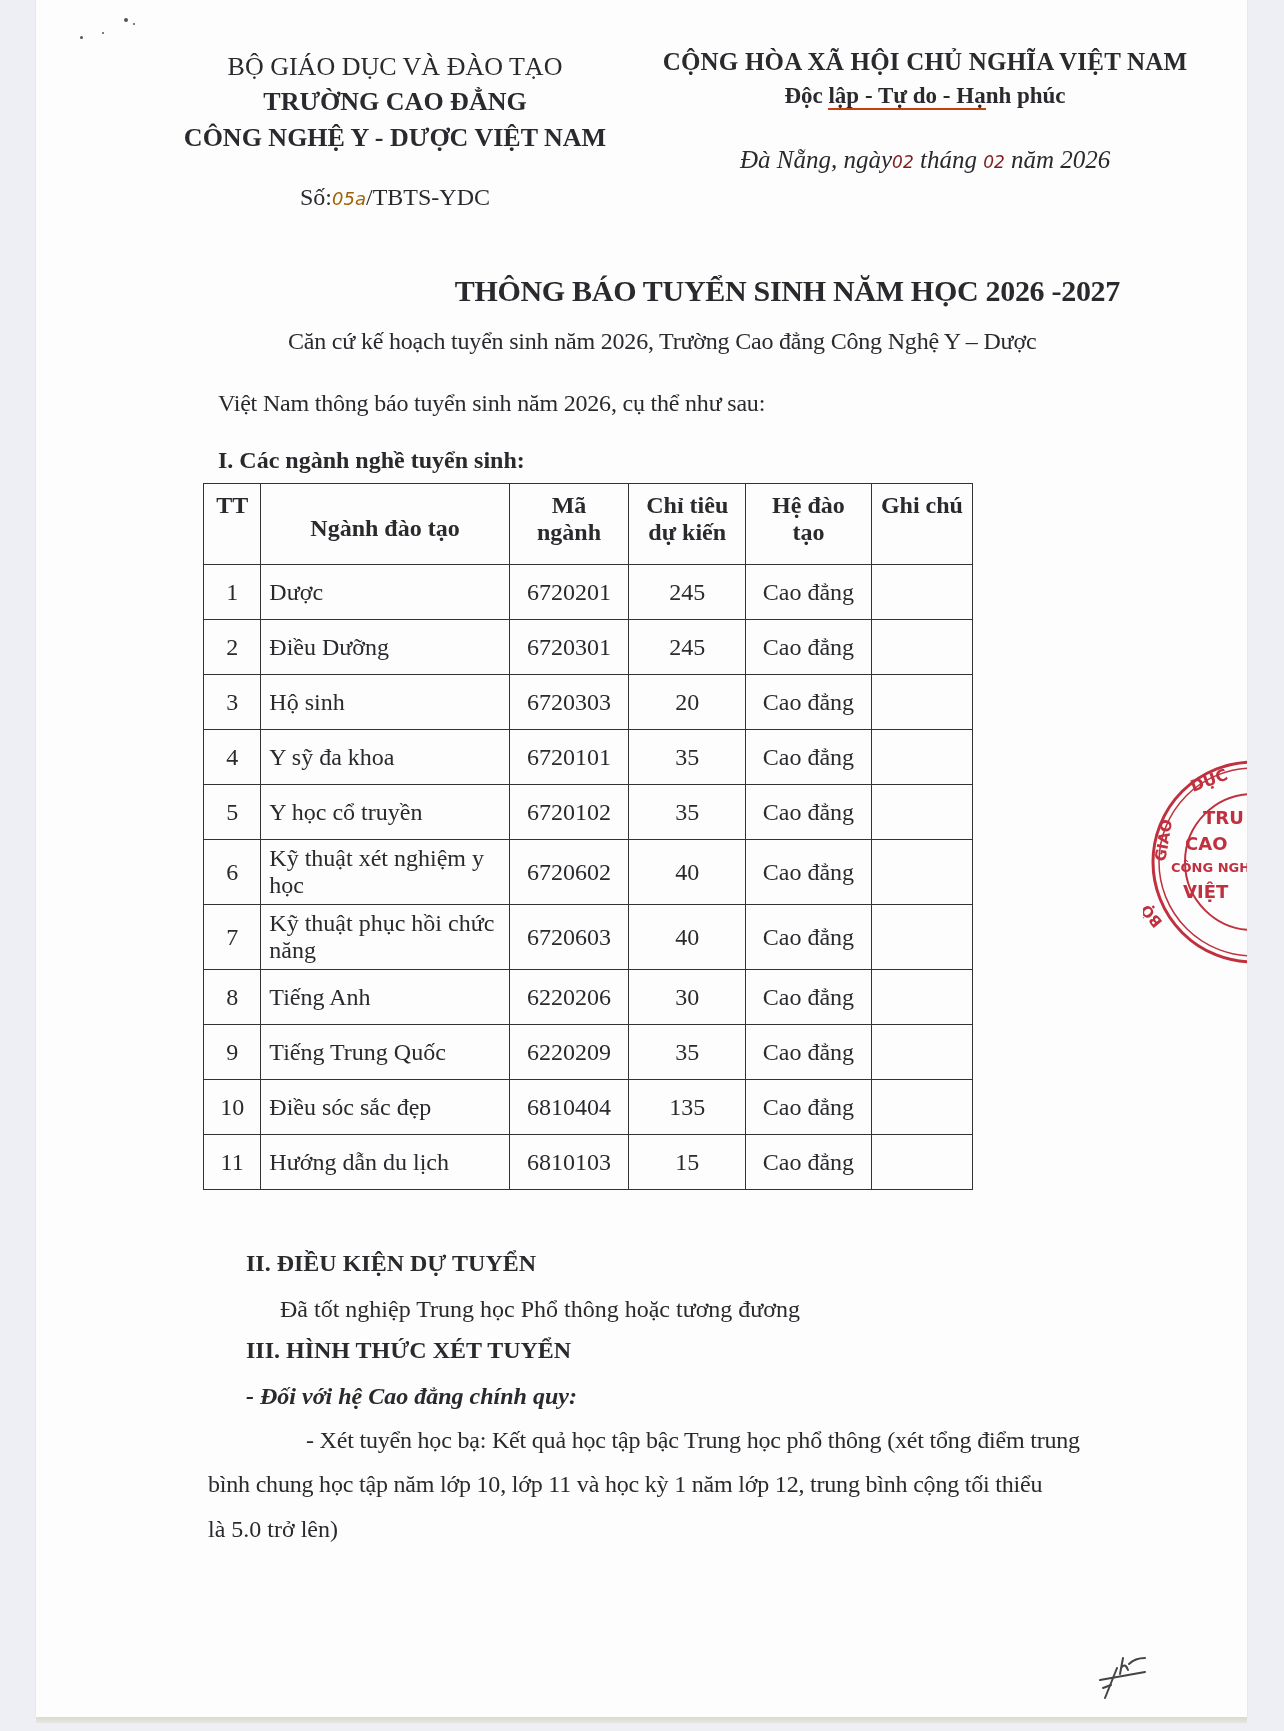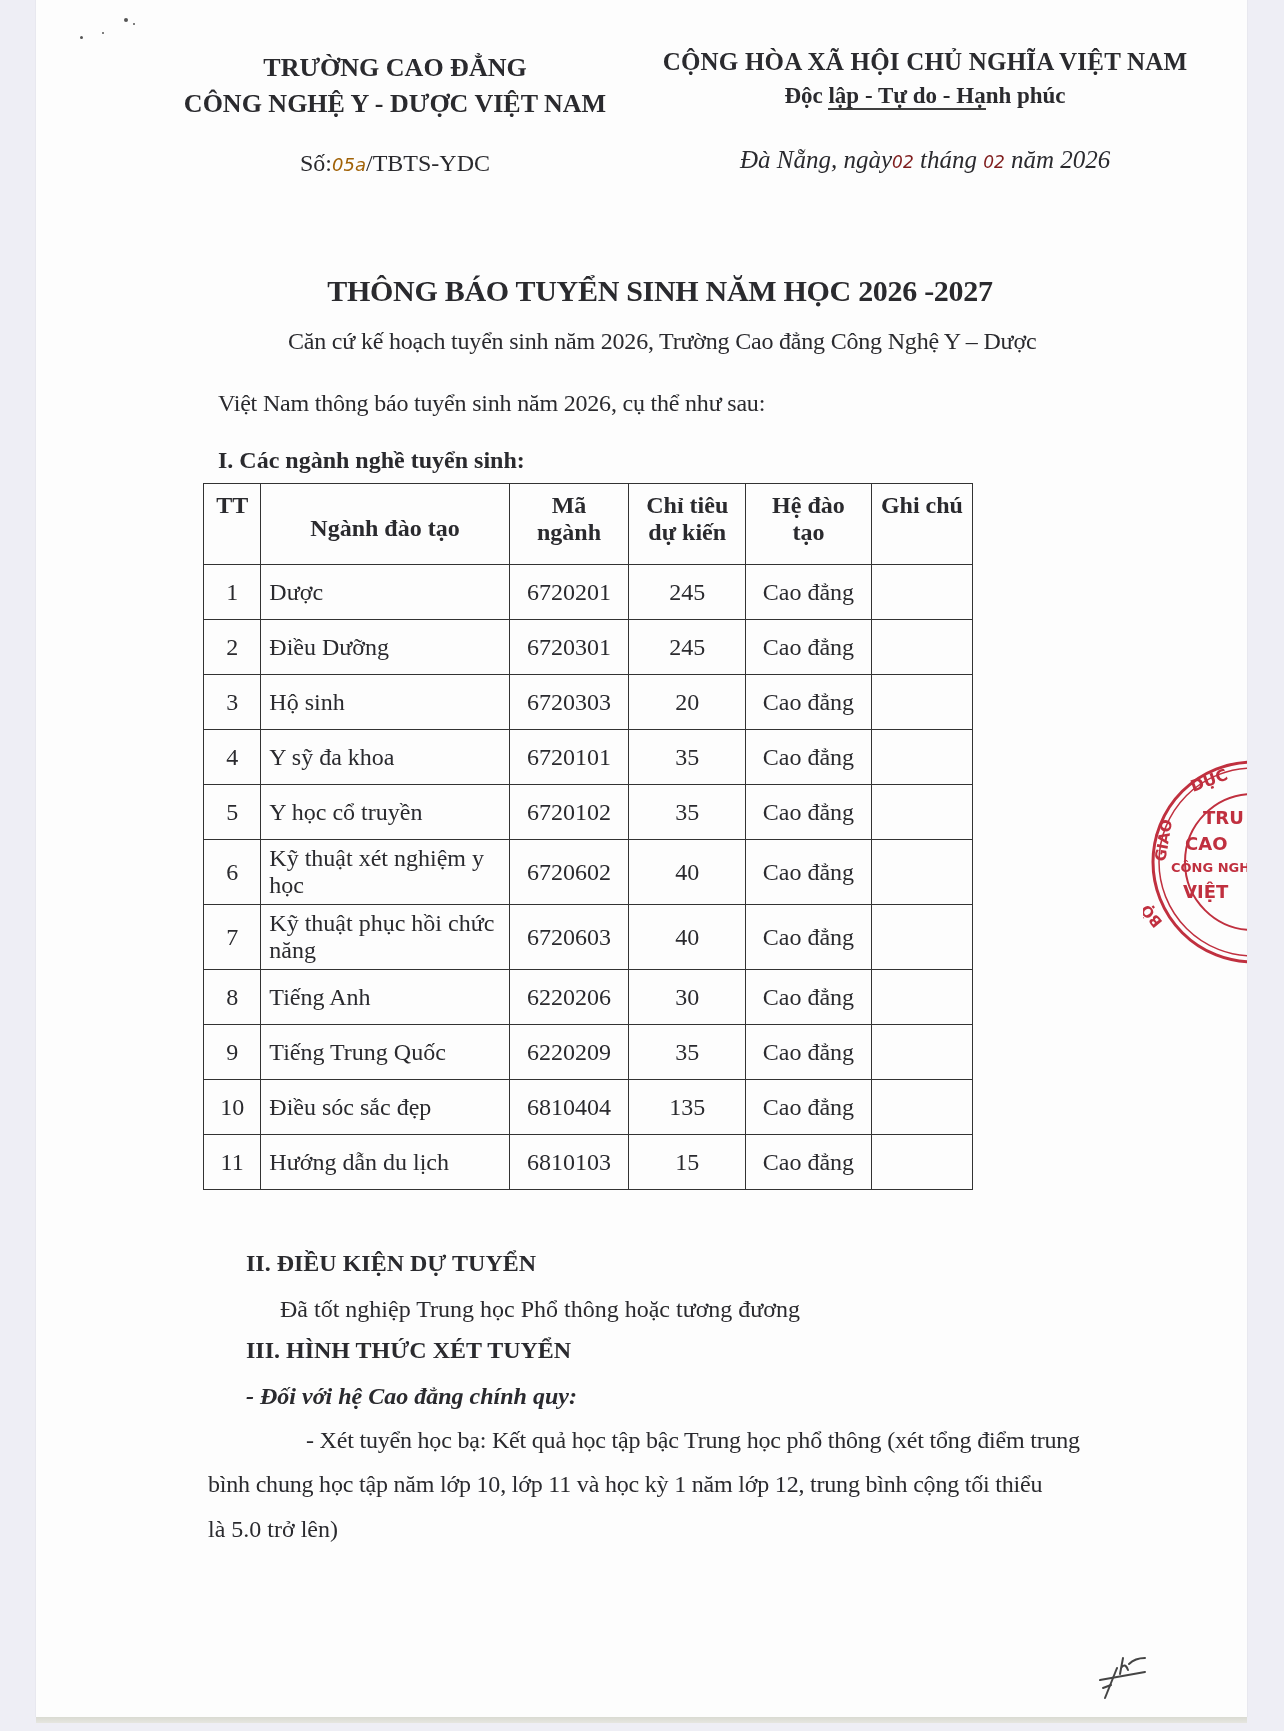--- a/index.html
+++ b/index.html
@@ -30,25 +30,25 @@
 
   .hdr-left { left: 160px; top: 50px; width: 470px; text-align: center; }
   .hdr-left .l1 { font-size: 26px; line-height: 34px; }
   .hdr-left .l2, .hdr-left .l3 { font-size: 26px; font-weight: bold; line-height: 36px; }
   .hdr-left .sono { font-size: 24px; margin-top: 28px; }
   .hdr-left .sono .hand { font-style: italic; font-family: "DejaVu Sans", sans-serif; font-size: 18px; color:#a16207; }
 
   .hdr-right { left: 655px; top: 44px; width: 540px; text-align: center; }
   .hdr-right .r1 { font-size: 25px; font-weight: bold; line-height: 36px; letter-spacing: 0.2px; }
   .hdr-right .r2 { font-size: 23px; font-weight: bold; line-height: 32px; }
-  .hdr-right .r2 .ul { border-bottom: 2px solid #404040; }
+  .hdr-right .r2 .ul { border-bottom: 2px solid #c2410c; }
   .date-line { left: 740px; top: 146px; font-size: 25px; font-style: italic; white-space: nowrap; }
   .date-line .hand { font-family: "DejaVu Sans", sans-serif; font-size: 17px; color:#7f1d1d; }
 
-  .title { left: 200px; top: 274px; width: 920px; text-align:center; font-size: 30px; font-weight: bold; letter-spacing: -0.3px; font-family: Liberation Serif, serif; }
+  .title { left: 200px; top: 274px; width: 920px; text-align:right; font-size: 30px; font-weight: bold; letter-spacing: -0.3px; font-family: Liberation Serif, serif; }
   .para1 { left: 288px; top: 328px; font-size: 24px; white-space: nowrap; letter-spacing: -0.2px; text-align: center; }
   .para2 { left: 218px; top: 390px; font-size: 24px; white-space: nowrap; letter-spacing: -0.2px; }
   .sec1 { left: 218px; top: 447px; font-size: 24px; font-weight: bold; white-space: nowrap; }
 
   table.majors {
     position: absolute; left: 203px; top: 483px;
     width: 770px;
     border-collapse: collapse;
     font-size: 24px;
   }
@@ -80,20 +80,21 @@
 <div class="paper"></div>
 <div class="paper-bottom"></div>
 <div class="specks">
   <i style="left:2px;top:20px"></i>
     <i style="left:24px;top:16px;width:2px;height:2px"></i>
   <i style="left:46px;top:2px;width:4px;height:4px"></i>
     <i style="left:55px;top:7px;width:2px;height:2px"></i>
 </div>
 
 <div class="abs hdr-left">
+  <div class="l1">BỘ GIÁO DỤC VÀ ĐÀO TẠO</div>
   <div class="l2">TRƯỜNG CAO ĐẲNG</div>
   <div class="l3">CÔNG NGHỆ Y - DƯỢC VIỆT NAM</div>
   <div class="sono">
     <span>Số:</span><span class="hand">05a</span><span>/TBTS-YDC</span>
   </div>
 </div>
 
 <div class="abs hdr-right">
   <div class="r1">CỘNG HÒA XÃ HỘI CHỦ NGHĨA VIỆT NAM</div>
   <div class="r2">

